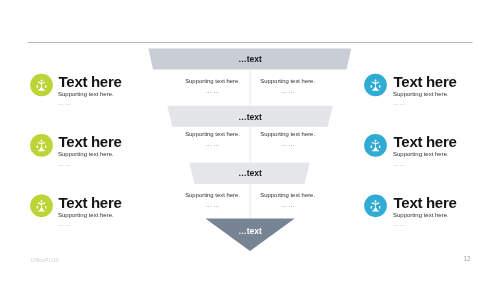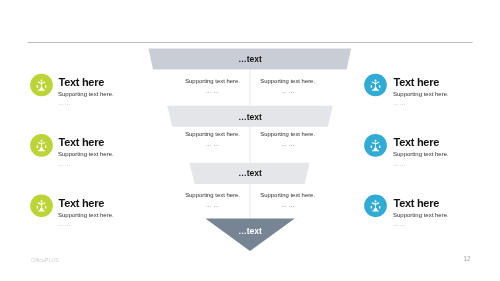--- a/index.html
+++ b/index.html
@@ -1,20 +1,20 @@
 <!DOCTYPE html>
 <html><head>
 <meta charset="utf-8">
 <style>
   html,body{margin:0;padding:0;background:#fff;}
   body{width:500px;height:281px;font-family:"Liberation Sans",sans-serif;overflow:hidden;-webkit-font-smoothing:antialiased;}
   .slide{position:relative;width:500px;height:281px;background:#fff;}
   svg.layer{position:absolute;left:0;top:0;width:500px;height:281px;}
   .seg-label{position:absolute;font-weight:bold;text-align:center;white-space:nowrap;font-size:8.5px;line-height:9px;}
-  .side-title{position:absolute;font-weight:bold;font-size:11px;line-height:10px;color:#141414;white-space:nowrap;letter-spacing:-0.3px;}
+  .side-title{position:absolute;font-weight:bold;font-size:15px;line-height:10px;color:#141414;white-space:nowrap;letter-spacing:-0.3px;}
   .side-sub{position:absolute;font-size:6px;line-height:7px;color:#2f2f2f;white-space:nowrap;}
   .side-dots{position:absolute;font-size:6.1px;line-height:7px;color:#8f8f8f;white-space:pre;}
   .ctr-sub{position:absolute;font-size:5.9px;line-height:7px;color:#2f2f2f;white-space:nowrap;text-align:center;transform:translateX(-50%);}
   .ctr-dots{position:absolute;font-size:6.8px;line-height:7px;color:#8f8f8f;white-space:pre;text-align:center;transform:translateX(-50%);}
   .brand{position:absolute;left:31px;top:256.6px;font-size:5.3px;line-height:6px;color:#d0d0d0;letter-spacing:0.02px;}
   .pageno{position:absolute;left:463.4px;top:254.8px;font-size:6.4px;line-height:7px;color:#a2a2a2;}
 </style>
 </head>
 <body>
 

